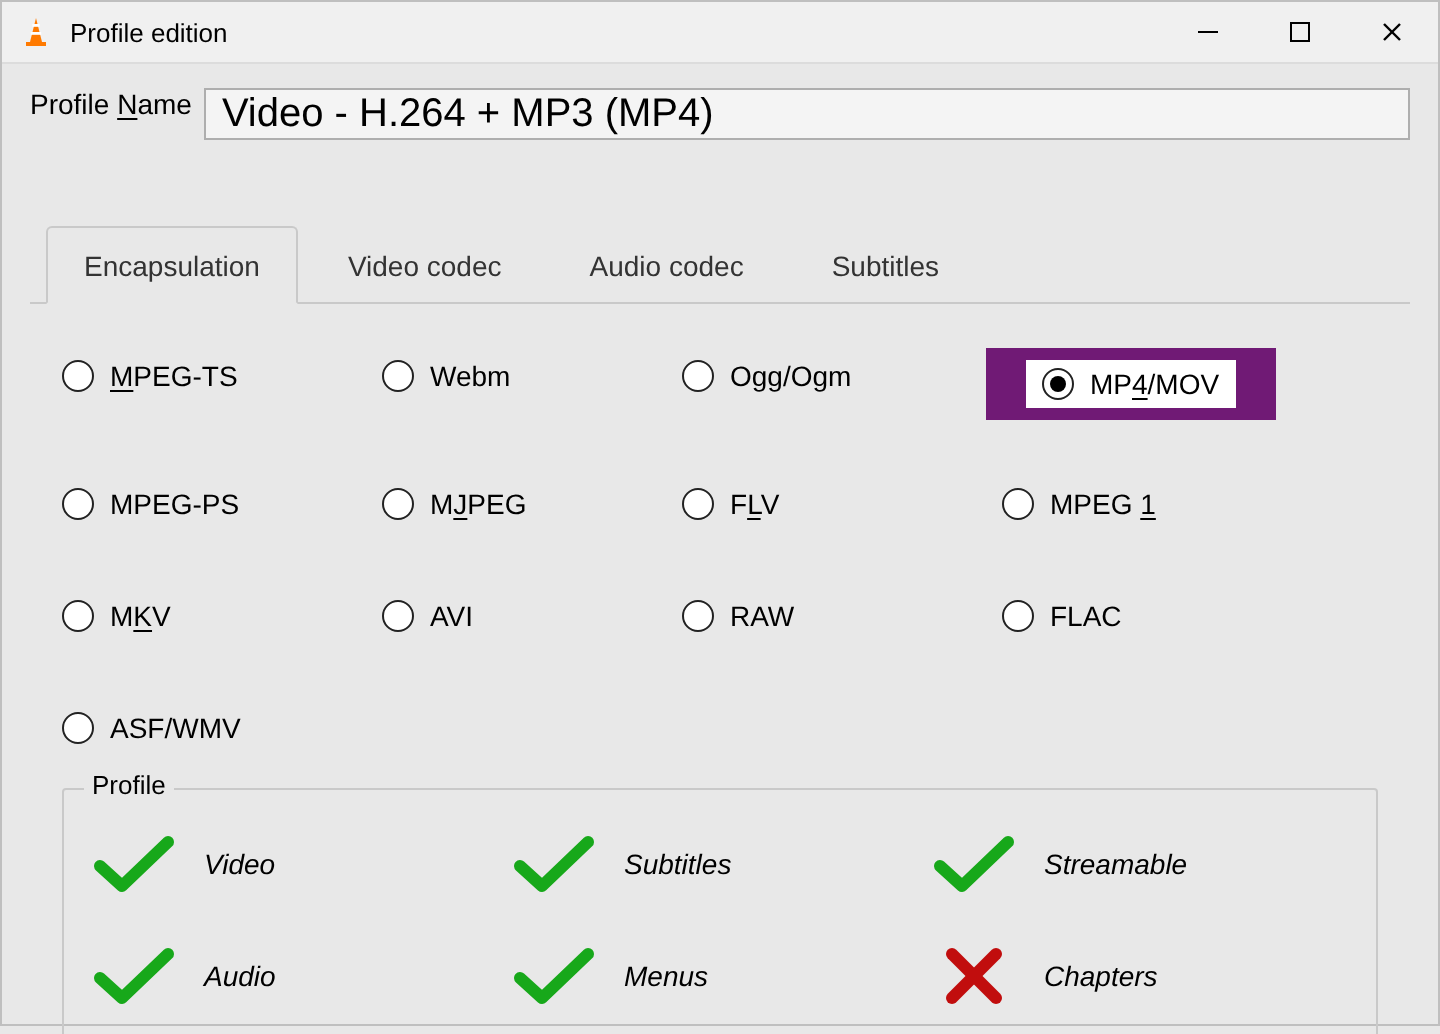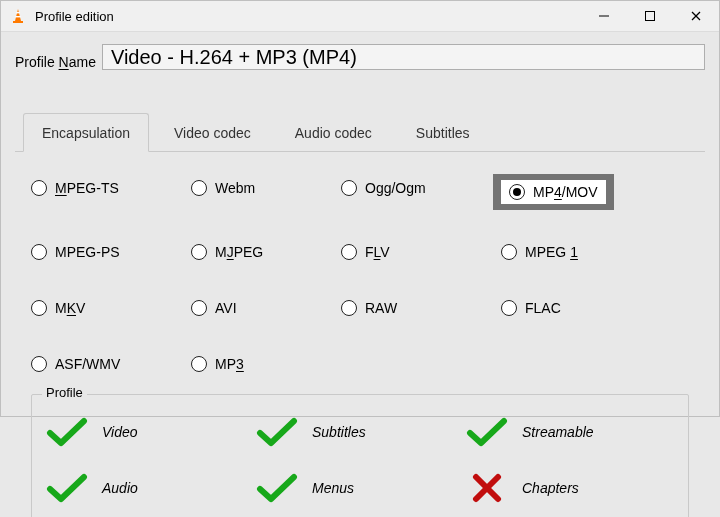--- a/index.html
+++ b/index.html
@@ -8,21 +8,21 @@
     font-family: "Segoe UI", Tahoma, sans-serif;
     font-size: 13px;
     background: #e8e8e8;
     color: #000;
     width: 720px;
     height: 517px;
     overflow: hidden;
   }
   .window {
     width: 720px;
-    height: 417px;
+    height: 513px;
     background: #e8e8e8;
     border: 1px solid #bfbfbf;
     display: flex;
     flex-direction: column;
   }
   .titlebar {
     height: 34px;
     background: #f0f0f0;
     display: flex;
     align-items: center;
@@ -35,21 +35,21 @@
     display: flex; align-items: center; justify-content: center;
   }
   .title-text { font-size: 13px; }
   .winbtns { margin-left: auto; display: flex; }
   .winbtn {
     width: 46px; height: 30px;
     display: flex; align-items: center; justify-content: center;
     color: #333;
   }
   .content { padding: 12px 14px 0 14px; flex: 1; }
-  .namerow { display: flex; align-items: flex-end; margin-bottom: 14px; }
+  .namerow { display: flex; align-items: flex-start; margin-bottom: 14px; }
   .namerow label { margin-right: 6px; font-size: 14px; }
   .namerow input {
     flex: 1;
     height: 26px;
     padding: 2px 8px;
     background: #f4f4f4;
     border: 1px solid #aeaeae;
     font-size: 20px;
     font-family: inherit;
   }
@@ -100,22 +100,22 @@
     background: #fff;
   }
   .radio-item.checked .radio-circle::after {
     content: "";
     position: absolute;
     top: 3px; left: 3px; right: 3px; bottom: 3px;
     background: #000;
     border-radius: 50%;
   }
   .highlight-wrap {
-    background: #737373;
-    padding: 6px 8px;
+    background: #701a75;
+    padding: 6px 20px;
     margin: -6px -8px -6px -8px;
     width: fit-content;
   }
   .highlight-inner {
     background: #fff;
     padding: 4px 8px;
     display: flex;
     align-items: center;
     gap: 8px;
   }
@@ -274,26 +274,20 @@
               <span class="radio-circle"></span>
               <span>FLAC</span>
             </div>
           </div>
           <div>
             <div class="radio-item">
               <span class="radio-circle"></span>
               <span>ASF/WMV</span>
             </div>
           </div>
-          <div>
-            <div class="radio-item">
-              <span class="radio-circle"></span>
-              <span>MP<span class="underline">3</span></span>
-            </div>
-          </div>
         </div>
 
       <div class="features-box">
         <span class="features-legend">Profile</span>
         <div class="features-grid" id="features-grid">
             <div class="feature-item">
               <svg class="check-icon" viewBox="0 0 42 30">
                 <polyline points="4,16 15,26 38,4" fill="none" stroke="#17a81a" stroke-width="6" stroke-linecap="round" stroke-linejoin="round"></polyline>
               </svg>
               <span>Video</span>

